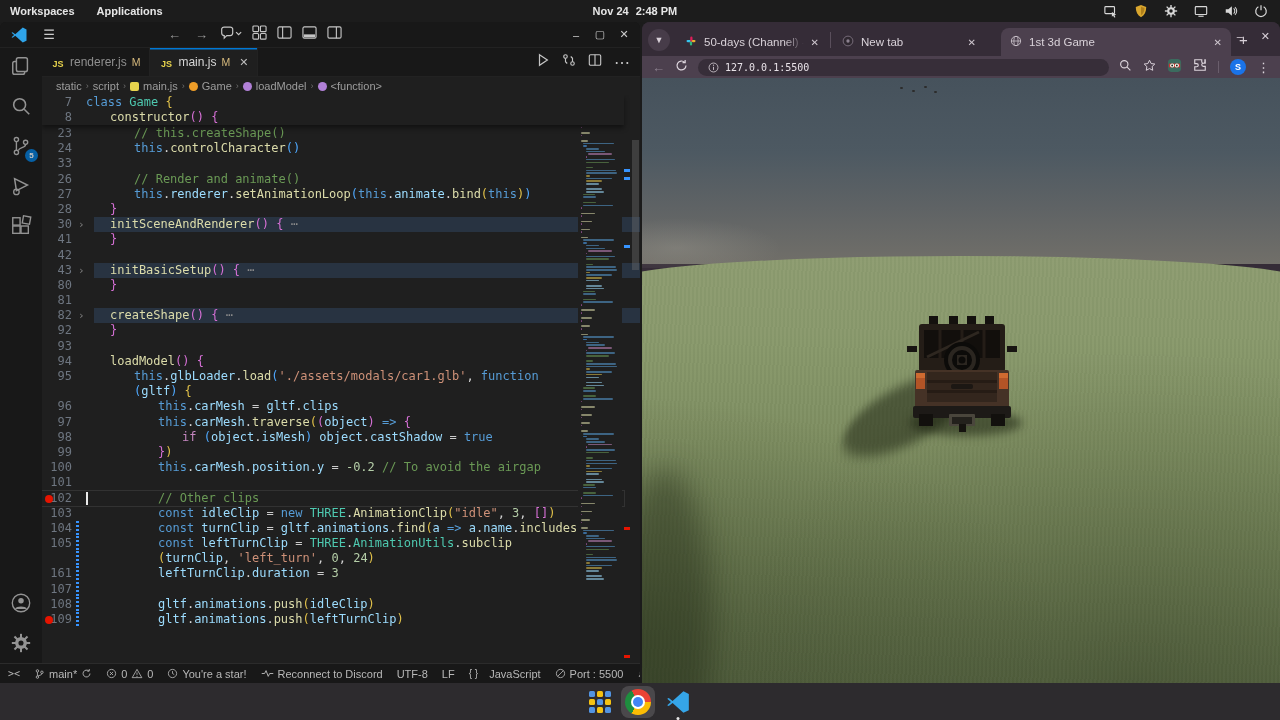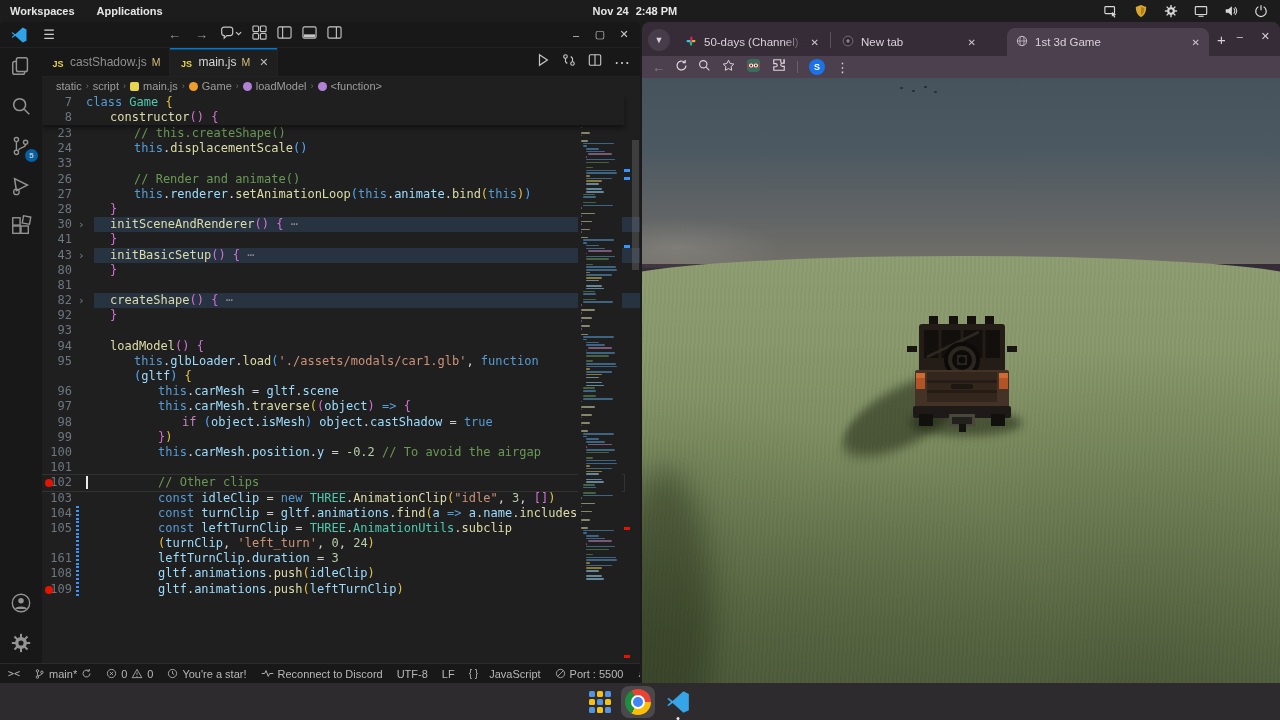--- a/index.html
+++ b/index.html
@@ -265,21 +265,21 @@
                 <circle cx="12" cy="12" r="6.5" fill="#bdbdbd"></circle>
                 <circle cx="12" cy="12" r="2.8" fill="#181818"></circle>
               </svg>
             </span>
         </div>
 
         <div class="ecol">
           <div class="etabs">
             <div class="etab">
               <span class="jsic">JS</span>
-              <span>castShadow.js</span>
+              <span>renderer.js</span>
               <span class="modM">M</span>
             </div>
             <div class="etab active">
               <span class="jsic">JS</span>
               <span>main.js</span>
               <span class="modM">M</span>
               <span class="tclose">✕</span>
             </div>
             <div class="eactions">
               <span><svg width="14" height="14" viewBox="0 0 16 16">
@@ -316,48 +316,50 @@
             <span>&lt;function&gt;</span>
           </div>
 
           <div class="ecode">
             <div class="sticky" id="sticky">
                 <div class="crow"><span class="gut">7</span><span class="ctext" style="padding-left:0px"><span style="color:#569cd6">class </span><span style="color:#4ec9b0">Game </span><span style="color:#e2c24a">{</span></span></div>
                 <div class="crow"><span class="gut">8</span><span class="ctext" style="padding-left:24px"><span style="color:#dcdcaa">constructor</span><span style="color:#d670d6">()</span><span style="color:#cccccc"> </span><span style="color:#d670d6">{</span></span></div>
               </div>
             <div class="rows" id="rows">
                 <div class="crow"><span class="gut">23</span><span class="ctext" style="padding-left:48px"><span style="color:#6a9955">// this.createShape()</span></span></div>
-                <div class="crow"><span class="gut">24</span><span class="ctext" style="padding-left:48px"><span style="color:#569cd6">this</span><span style="color:#d4d4d4">.</span><span style="color:#dcdcaa">displacementScale</span><span style="color:#4fa9ff">()</span></span></div>
+                <div class="crow"><span class="gut">24</span><span class="ctext" style="padding-left:48px"><span style="color:#569cd6">this</span><span style="color:#d4d4d4">.</span><span style="color:#dcdcaa">controlCharacter</span><span style="color:#4fa9ff">()</span></span></div>
                 <div class="crow"><span class="gut">33</span><span class="ctext" style="padding-left:0px"></span></div>
                 <div class="crow"><span class="gut">26</span><span class="ctext" style="padding-left:48px"><span style="color:#6a9955">// Render and animate()</span></span></div>
                 <div class="crow"><span class="gut">27</span><span class="ctext" style="padding-left:48px"><span style="color:#569cd6">this</span><span style="color:#d4d4d4">.</span><span style="color:#9cdcfe">renderer</span><span style="color:#d4d4d4">.</span><span style="color:#dcdcaa">setAnimationLoop</span><span style="color:#4fa9ff">(</span><span style="color:#569cd6">this</span><span style="color:#d4d4d4">.</span><span style="color:#9cdcfe">animate</span><span style="color:#d4d4d4">.</span><span style="color:#dcdcaa">bind</span><span style="color:#e2c24a">(</span><span style="color:#569cd6">this</span><span style="color:#e2c24a">)</span><span style="color:#4fa9ff">)</span></span></div>
                 <div class="crow"><span class="gut">28</span><span class="ctext" style="padding-left:24px"><span style="color:#d670d6">}</span></span></div>
                 <div class="crow hl"><span class="gut">30</span><span class="fchev">›</span><span class="ctext" style="padding-left:24px"><span style="color:#dcdcaa">initSceneAndRenderer</span><span style="color:#d670d6">()</span><span style="color:#cccccc"> </span><span style="color:#d670d6">{</span><span style="color:#8a8a8a"> ⋯</span></span></div>
                 <div class="crow"><span class="gut">41</span><span class="ctext" style="padding-left:24px"><span style="color:#d670d6">}</span></span></div>
+                <div class="crow"><span class="gut">42</span><span class="ctext" style="padding-left:0px"></span></div>
                 <div class="crow hl"><span class="gut">43</span><span class="fchev">›</span><span class="ctext" style="padding-left:24px"><span style="color:#dcdcaa">initBasicSetup</span><span style="color:#d670d6">()</span><span style="color:#cccccc"> </span><span style="color:#d670d6">{</span><span style="color:#8a8a8a"> ⋯</span></span></div>
                 <div class="crow"><span class="gut">80</span><span class="ctext" style="padding-left:24px"><span style="color:#d670d6">}</span></span></div>
                 <div class="crow"><span class="gut">81</span><span class="ctext" style="padding-left:0px"></span></div>
                 <div class="crow hl"><span class="gut">82</span><span class="fchev">›</span><span class="ctext" style="padding-left:24px"><span style="color:#dcdcaa">createShape</span><span style="color:#d670d6">()</span><span style="color:#cccccc"> </span><span style="color:#d670d6">{</span><span style="color:#8a8a8a"> ⋯</span></span></div>
                 <div class="crow"><span class="gut">92</span><span class="ctext" style="padding-left:24px"><span style="color:#d670d6">}</span></span></div>
                 <div class="crow"><span class="gut">93</span><span class="ctext" style="padding-left:0px"></span></div>
                 <div class="crow"><span class="gut">94</span><span class="ctext" style="padding-left:24px"><span style="color:#dcdcaa">loadModel</span><span style="color:#d670d6">()</span><span style="color:#cccccc"> </span><span style="color:#d670d6">{</span></span></div>
                 <div class="crow"><span class="gut">95</span><span class="ctext" style="padding-left:48px"><span style="color:#569cd6">this</span><span style="color:#d4d4d4">.</span><span style="color:#9cdcfe">glbLoader</span><span style="color:#d4d4d4">.</span><span style="color:#dcdcaa">load</span><span style="color:#4fa9ff">(</span><span style="color:#ce9178">'./assets/modals/car1.glb'</span><span style="color:#d4d4d4">,</span><span style="color:#cccccc"> </span><span style="color:#569cd6">function</span></span></div>
                 <div class="crow"><span class="gut"></span><span class="ctext" style="padding-left:48px"><span style="color:#4fa9ff">(</span><span style="color:#9cdcfe">gltf</span><span style="color:#4fa9ff">)</span><span style="color:#cccccc"> </span><span style="color:#e2c24a">{</span></span></div>
-                <div class="crow"><span class="gut">96</span><span class="ctext" style="padding-left:72px"><span style="color:#569cd6">this</span><span style="color:#d4d4d4">.</span><span style="color:#9cdcfe">carMesh</span><span style="color:#cccccc"> = </span><span style="color:#9cdcfe">gltf</span><span style="color:#d4d4d4">.</span><span style="color:#9cdcfe">scene</span></span></div>
+                <div class="crow"><span class="gut">96</span><span class="ctext" style="padding-left:72px"><span style="color:#569cd6">this</span><span style="color:#d4d4d4">.</span><span style="color:#9cdcfe">carMesh</span><span style="color:#cccccc"> = </span><span style="color:#9cdcfe">gltf</span><span style="color:#d4d4d4">.</span><span style="color:#9cdcfe">clips</span></span></div>
                 <div class="crow"><span class="gut">97</span><span class="ctext" style="padding-left:72px"><span style="color:#569cd6">this</span><span style="color:#d4d4d4">.</span><span style="color:#9cdcfe">carMesh</span><span style="color:#d4d4d4">.</span><span style="color:#dcdcaa">traverse</span><span style="color:#e2c24a">(</span><span style="color:#d670d6">(</span><span style="color:#9cdcfe">object</span><span style="color:#d670d6">)</span><span style="color:#cccccc"> </span><span style="color:#569cd6">=&gt;</span><span style="color:#cccccc"> </span><span style="color:#d670d6">{</span></span></div>
                 <div class="crow"><span class="gut">98</span><span class="ctext" style="padding-left:96px"><span style="color:#c586c0">if</span><span style="color:#cccccc"> </span><span style="color:#4fa9ff">(</span><span style="color:#9cdcfe">object</span><span style="color:#d4d4d4">.</span><span style="color:#9cdcfe">isMesh</span><span style="color:#4fa9ff">)</span><span style="color:#cccccc"> </span><span style="color:#9cdcfe">object</span><span style="color:#d4d4d4">.</span><span style="color:#9cdcfe">castShadow</span><span style="color:#cccccc"> = </span><span style="color:#569cd6">true</span></span></div>
                 <div class="crow"><span class="gut">99</span><span class="ctext" style="padding-left:72px"><span style="color:#d670d6">}</span><span style="color:#e2c24a">)</span></span></div>
                 <div class="crow"><span class="gut">100</span><span class="ctext" style="padding-left:72px"><span style="color:#569cd6">this</span><span style="color:#d4d4d4">.</span><span style="color:#9cdcfe">carMesh</span><span style="color:#d4d4d4">.</span><span style="color:#9cdcfe">position</span><span style="color:#d4d4d4">.</span><span style="color:#9cdcfe">y</span><span style="color:#cccccc"> = </span><span style="color:#b5cea8">-0.2</span><span style="color:#cccccc"> </span><span style="color:#6a9955">// To avoid the airgap</span></span></div>
                 <div class="crow"><span class="gut">101</span><span class="ctext" style="padding-left:0px"></span></div>
                 <div class="crow cur"><span class="gut">102</span><span class="bp"></span><span class="ctext" style="padding-left:72px"><span style="color:#6a9955">// Other clips</span></span><span class="caret"></span></div>
                 <div class="crow"><span class="gut">103</span><span class="ctext" style="padding-left:72px"><span style="color:#569cd6">const</span><span style="color:#cccccc"> </span><span style="color:#9cdcfe">idleClip</span><span style="color:#cccccc"> = </span><span style="color:#569cd6">new</span><span style="color:#cccccc"> </span><span style="color:#4ec9b0">THREE</span><span style="color:#d4d4d4">.</span><span style="color:#dcdcaa">AnimationClip</span><span style="color:#e2c24a">(</span><span style="color:#ce9178">"idle"</span><span style="color:#d4d4d4">,</span><span style="color:#cccccc"> </span><span style="color:#b5cea8">3</span><span style="color:#d4d4d4">,</span><span style="color:#cccccc"> </span><span style="color:#d670d6">[]</span><span style="color:#e2c24a">)</span></span></div>
                 <div class="crow"><span class="gut">104</span><span class="chg"></span><span class="ctext" style="padding-left:72px"><span style="color:#569cd6">const</span><span style="color:#cccccc"> </span><span style="color:#9cdcfe">turnClip</span><span style="color:#cccccc"> = </span><span style="color:#9cdcfe">gltf</span><span style="color:#d4d4d4">.</span><span style="color:#9cdcfe">animations</span><span style="color:#d4d4d4">.</span><span style="color:#dcdcaa">find</span><span style="color:#e2c24a">(</span><span style="color:#9cdcfe">a</span><span style="color:#cccccc"> </span><span style="color:#569cd6">=&gt;</span><span style="color:#cccccc"> </span><span style="color:#9cdcfe">a</span><span style="color:#d4d4d4">.</span><span style="color:#9cdcfe">name</span><span style="color:#d4d4d4">.</span><span style="color:#dcdcaa">includes</span></span></div>
                 <div class="crow"><span class="gut">105</span><span class="chg"></span><span class="ctext" style="padding-left:72px"><span style="color:#569cd6">const</span><span style="color:#cccccc"> </span><span style="color:#9cdcfe">leftTurnClip</span><span style="color:#cccccc"> = </span><span style="color:#4ec9b0">THREE</span><span style="color:#d4d4d4">.</span><span style="color:#4ec9b0">AnimationUtils</span><span style="color:#d4d4d4">.</span><span style="color:#dcdcaa">subclip</span></span></div>
                 <div class="crow"><span class="gut"></span><span class="chg"></span><span class="ctext" style="padding-left:72px"><span style="color:#e2c24a">(</span><span style="color:#9cdcfe">turnClip</span><span style="color:#d4d4d4">,</span><span style="color:#cccccc"> </span><span style="color:#ce9178">'left_turn'</span><span style="color:#d4d4d4">,</span><span style="color:#cccccc"> </span><span style="color:#b5cea8">0</span><span style="color:#d4d4d4">,</span><span style="color:#cccccc"> </span><span style="color:#b5cea8">24</span><span style="color:#e2c24a">)</span></span></div>
                 <div class="crow"><span class="gut">161</span><span class="chg"></span><span class="ctext" style="padding-left:72px"><span style="color:#9cdcfe">leftTurnClip</span><span style="color:#d4d4d4">.</span><span style="color:#9cdcfe">duration</span><span style="color:#cccccc"> = </span><span style="color:#b5cea8">3</span></span></div>
+                <div class="crow"><span class="gut">107</span><span class="chg"></span><span class="ctext" style="padding-left:0px"></span></div>
                 <div class="crow"><span class="gut">108</span><span class="chg"></span><span class="ctext" style="padding-left:72px"><span style="color:#9cdcfe">gltf</span><span style="color:#d4d4d4">.</span><span style="color:#9cdcfe">animations</span><span style="color:#d4d4d4">.</span><span style="color:#dcdcaa">push</span><span style="color:#e2c24a">(</span><span style="color:#9cdcfe">idleClip</span><span style="color:#e2c24a">)</span></span></div>
                 <div class="crow"><span class="gut">109</span><span class="bp"></span><span class="chg"></span><span class="ctext" style="padding-left:72px"><span style="color:#9cdcfe">gltf</span><span style="color:#d4d4d4">.</span><span style="color:#9cdcfe">animations</span><span style="color:#d4d4d4">.</span><span style="color:#dcdcaa">push</span><span style="color:#e2c24a">(</span><span style="color:#9cdcfe">leftTurnClip</span><span style="color:#e2c24a">)</span></span></div>
               </div>
             <div class="minimap" id="minimap">
                 <div class="mbar" style="width: 11.55px; margin-left: 5px; background: rgb(106, 153, 85); opacity: 0.55;"></div>
                 <div class="mbar" style="width: 12.65px; margin-left: 5px; background: rgb(86, 156, 214); opacity: 0.55;"></div>
                 <div class="mbar" style="width: 0px; margin-left: 0px; background: transparent; opacity: 0.55;"></div>
                 <div class="mbar" style="width: 12.65px; margin-left: 5px; background: rgb(106, 153, 85); opacity: 0.55;"></div>
                 <div class="mbar" style="width: 30.25px; margin-left: 5px; background: rgb(86, 156, 214); opacity: 0.55;"></div>
                 <div class="mbar" style="width: 0.55px; margin-left: 2.5px; background: rgb(214, 112, 214); opacity: 0.55;"></div>
@@ -624,41 +626,49 @@
         <span class="tabdiv"></span>
         <div class="btab">
           <span><svg width="12" height="12" viewBox="0 0 16 16">
                 <circle cx="8" cy="8" r="6.5" fill="#2f2830"></circle>
                 <circle cx="8" cy="8" r="6.5" fill="none" stroke="#8d8290" stroke-width="1"></circle>
                 <circle cx="8" cy="8" r="2.2" fill="#8d8290"></circle>
               </svg></span>
           <span class="ttl">New tab</span>
           <span class="bx">✕</span>
         </div>
-        <div class="btab active" style="margin-left:22px;width:202px">
+        <div class="btab active" style="margin-left:16px;width:230px">
           <span><svg width="12" height="12" viewBox="0 0 16 16">
                 <circle cx="8" cy="8" r="6.2" fill="none" stroke="#cfc7cf" stroke-width="1.2"></circle>
                 <ellipse cx="8" cy="8" rx="2.8" ry="6.2" fill="none" stroke="#cfc7cf" stroke-width="1"></ellipse>
                 <line x1="1.8" y1="8" x2="14.2" y2="8" stroke="#cfc7cf" stroke-width="1"></line>
               </svg></span>
           <span class="ttl">1st 3d Game</span>
           <span class="bx">✕</span>
         </div>
         <span class="newtab-btn">+</span>
         <div class="br-winctl">
           <span>–</span>
           <span>✕</span>
         </div>
       </div>
 
       <div class="br-tool">
         <span class="navic">←</span>
         <span class="navic lit"><svg width="13" height="13" viewBox="0 0 16 16">
               <path d="M13.5 8 a5.5 5.5 0 1 1 -1.6 -3.9 M12.5 1.2 v3.2 h-3.2" fill="none" stroke="#ddd5dd" stroke-width="1.5"></path>
             </svg></span>
+        <div class="urlbar">
+          <svg width="11" height="11" viewBox="0 0 16 16">
+              <circle cx="8" cy="8" r="6.5" fill="none" stroke="#c9c1c9" stroke-width="1.3"></circle>
+              <line x1="8" y1="7" x2="8" y2="11.5" stroke="#c9c1c9" stroke-width="1.4"></line>
+              <circle cx="8" cy="4.6" r=".9" fill="#c9c1c9"></circle>
+            </svg>
+          <span style="font-family:'DejaVu Sans Mono',monospace;font-size:10px">127.0.0.1:5500</span>
+        </div>
         <div class="url-right">
           <span><svg width="13" height="13" viewBox="0 0 16 16">
                 <circle cx="6.5" cy="6.5" r="4.5" fill="none" stroke="#ddd5dd" stroke-width="1.4"></circle>
                 <line x1="10" y1="10" x2="14" y2="14" stroke="#ddd5dd" stroke-width="1.4"></line>
               </svg></span>
           <span><svg width="13" height="13" viewBox="0 0 16 16">
                 <path d="M8 1.5 l2 4.1 4.5 .6 -3.3 3.2 .8 4.5 L8 11.8 4 13.9 4.8 9.4 1.5 6.2 6 5.6 Z" fill="none" stroke="#ddd5dd" stroke-width="1.2"></path>
               </svg></span>
           <span><svg width="15" height="15" viewBox="0 0 16 16">
                 <rect x="1" y="1" width="14" height="14" rx="4" fill="#3b6b5e"></rect>

